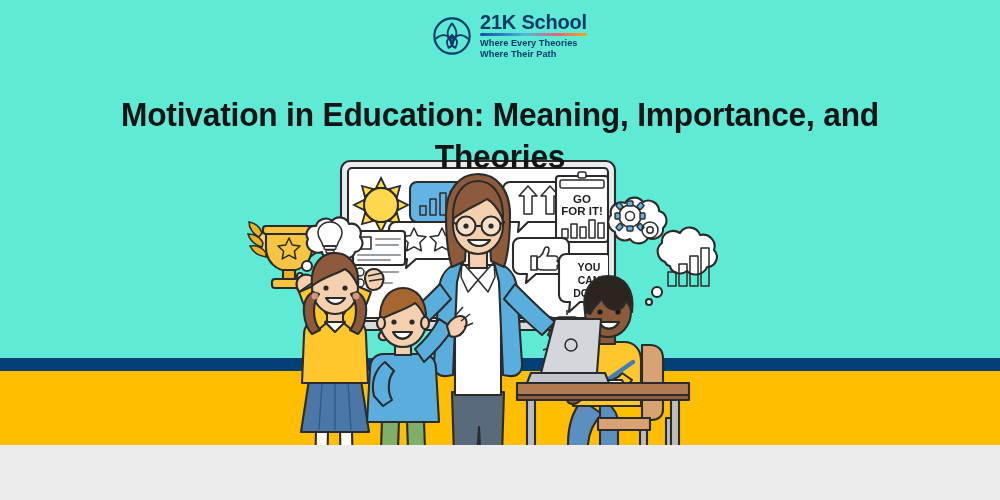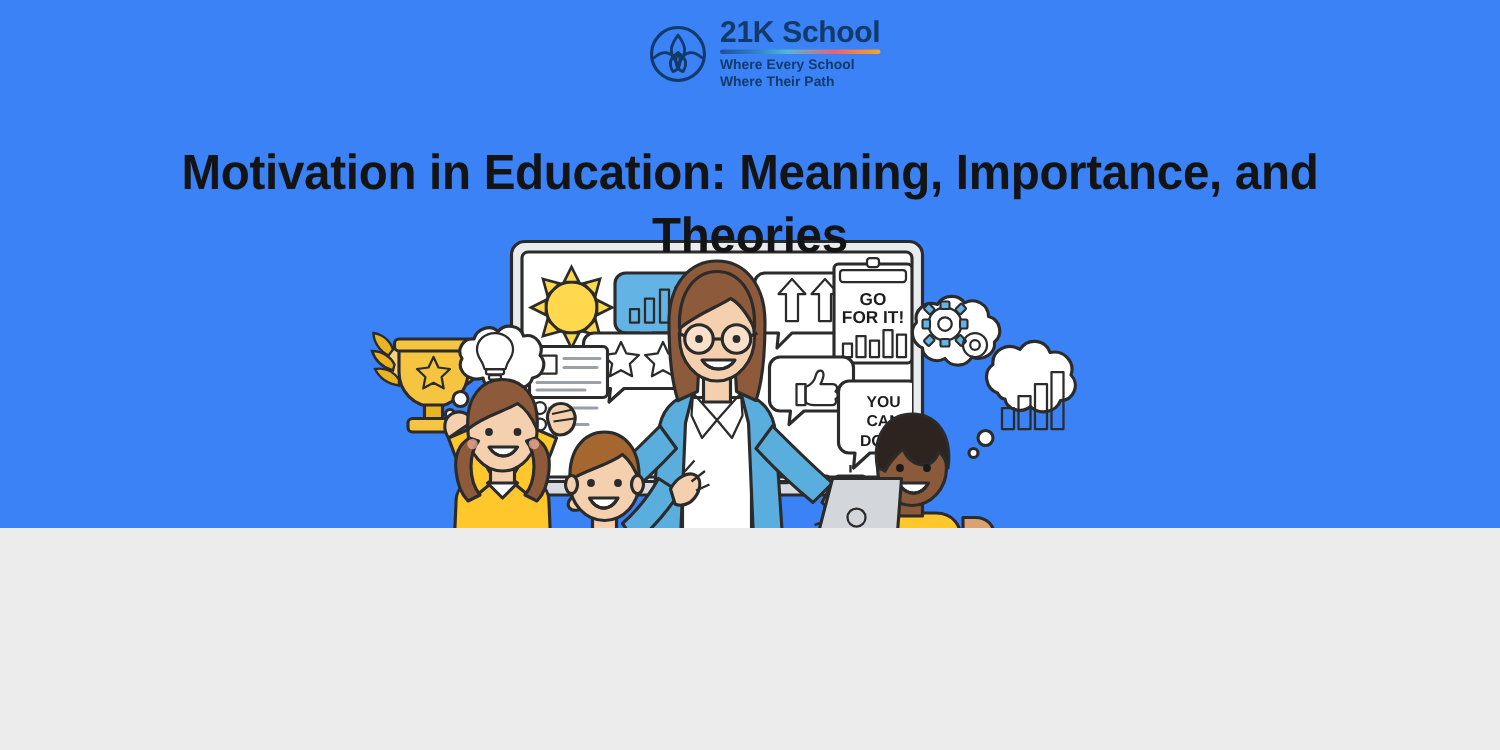--- a/index.html
+++ b/index.html
@@ -5,22 +5,22 @@
 <style>
   html,body{margin:0;padding:0;}
   body{
     width:1000px;height:500px;overflow:hidden;
     background:#ececec;
     font-family:"Liberation Sans", sans-serif;
     position:relative;
   }
   .banner{
     position:absolute;inset:0;
-    width:1000px;height:352px;
-    background:#3b82f6;
+    width:1000px;height:445px;
+    background:#5eead4;
     overflow:hidden;
   }
   
   .band-navy{
     position:absolute;left:0;right:0;top:358px;height:13px;
     background:#034078;z-index:1;
   }
   .band-yellow{
     position:absolute;left:0;right:0;top:371px;bottom:0;
     background:#ffbe00;z-index:1;
@@ -71,21 +71,21 @@
       <path d="M50 20 C62 36 66 48 50 66 C34 48 38 36 50 20 Z" fill="none" stroke="#123a6b" stroke-width="4.5" stroke-linejoin="round"></path>
       <path d="M50 48 C62 56 66 64 58 78 C46 74 44 60 50 48 Z" fill="none" stroke="#123a6b" stroke-width="4.5" stroke-linejoin="round"></path>
       <path d="M50 48 C38 56 34 64 42 78 C54 74 56 60 50 48 Z" fill="none" stroke="#123a6b" stroke-width="4.5" stroke-linejoin="round"></path>
       <path d="M12 56 C26 44 38 46 46 58" fill="none" stroke="#123a6b" stroke-width="4.5" stroke-linecap="round"></path>
       <path d="M88 56 C74 44 62 46 54 58" fill="none" stroke="#123a6b" stroke-width="4.5" stroke-linecap="round"></path>
     </svg>
     <div class="logo-text">
       <div class="logo-name">21K School</div>
       <div class="logo-rule"></div>
       <div class="logo-tag">
-        <span>Where Every School</span><br>
+        <span>Where Every Theories</span><br>
         <span>Where Their Path</span>
       </div>
     </div>
   </div>
 
   <h1 class="title">Motivation in Education: Meaning, Importance, and Theories</h1>
 
   <div class="scene">
   <svg width="1000" height="500" viewBox="0 0 1000 500" xmlns="http://www.w3.org/2000/svg">
     <defs>

